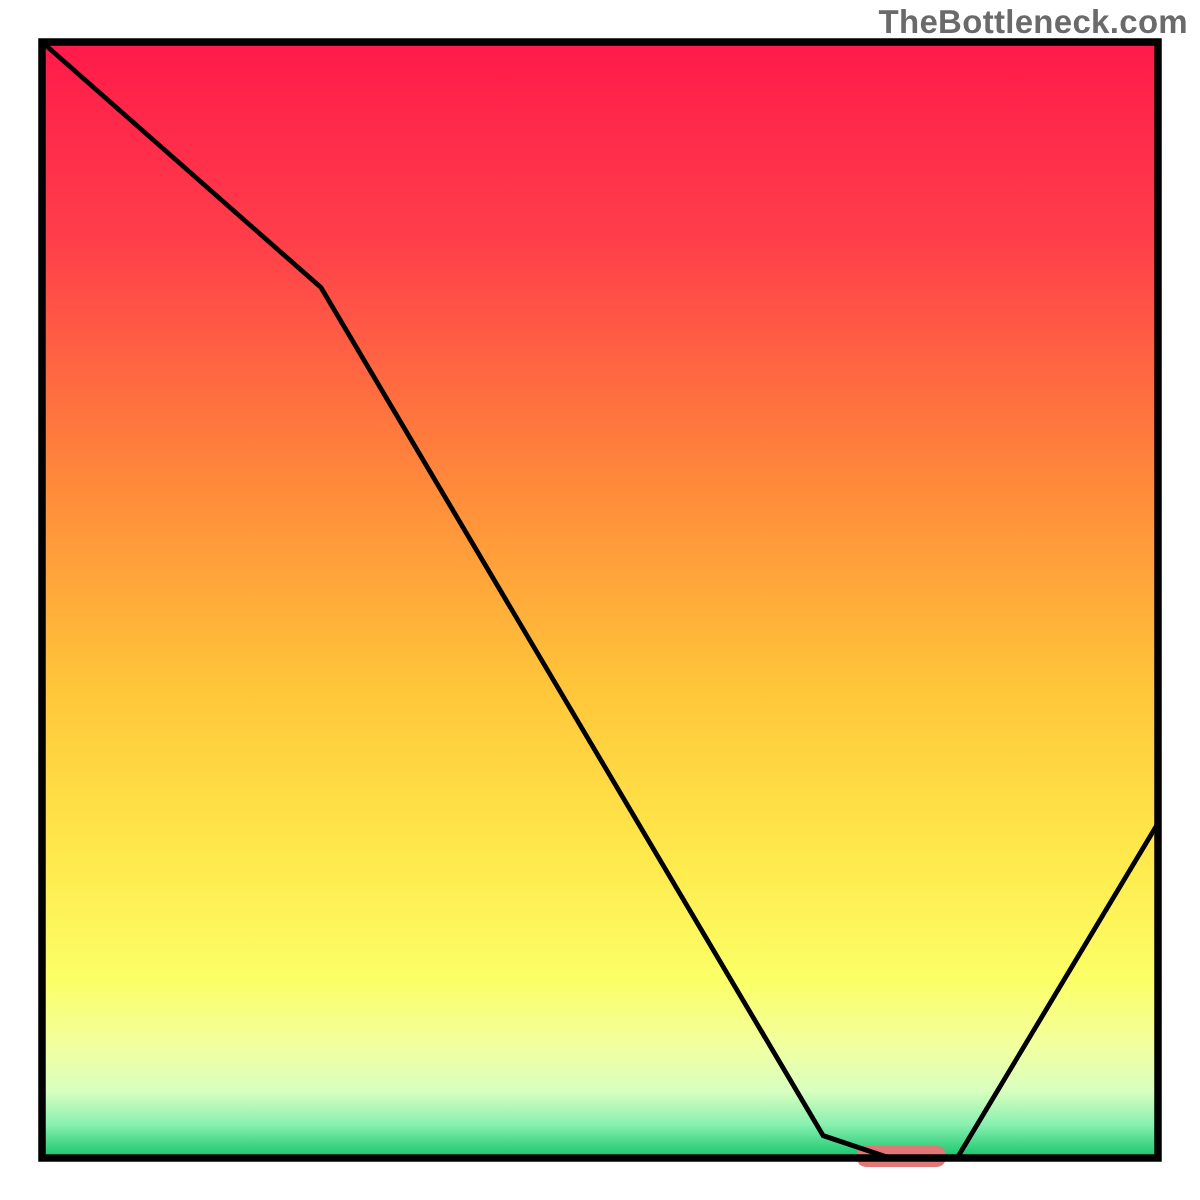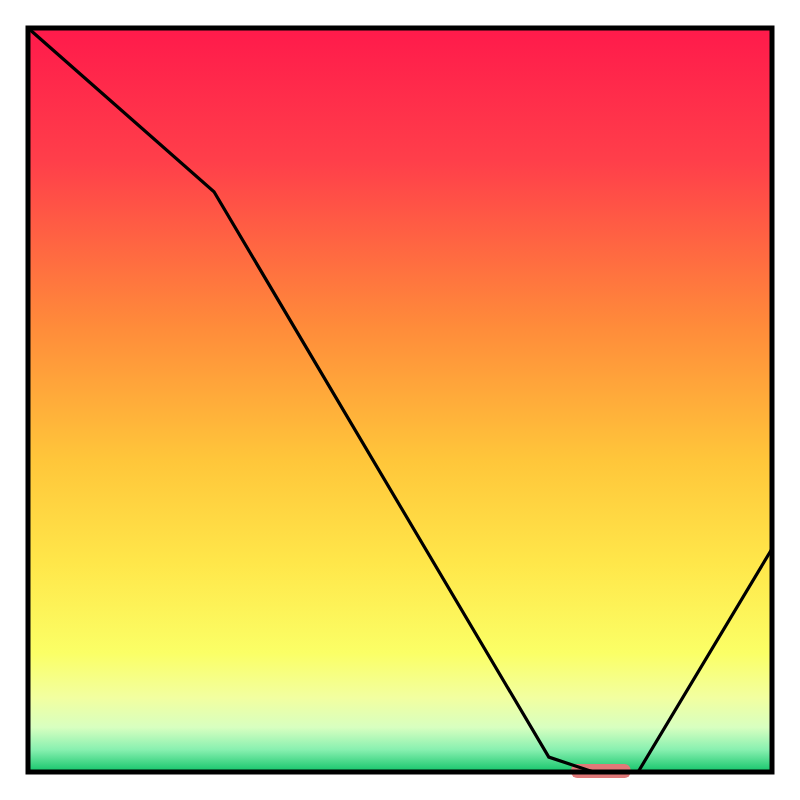--- a/index.html
+++ b/index.html
@@ -25,20 +25,21 @@
     letter-spacing: 0.2px;
   }
   svg {
     display: block;
   }
 </style>
 </head>
 <body>
 
 <div class="container">
+  <div class="watermark">TheBottleneck.com</div>
 
   <svg id="chart-svg" width="800" height="800" viewBox="0 0 800 800">
     <defs>
       <linearGradient id="bg-grad" x1="0" y1="0" x2="0" y2="1">
           <stop offset="0%" stop-color="#ff1a4b"></stop>
           <stop offset="18%" stop-color="#ff3f4a"></stop>
           <stop offset="40%" stop-color="#ff8b3a"></stop>
           <stop offset="57.99999999999999%" stop-color="#ffc63a"></stop>
           <stop offset="72%" stop-color="#ffe74a"></stop>
           <stop offset="84%" stop-color="#fbff66"></stop>

